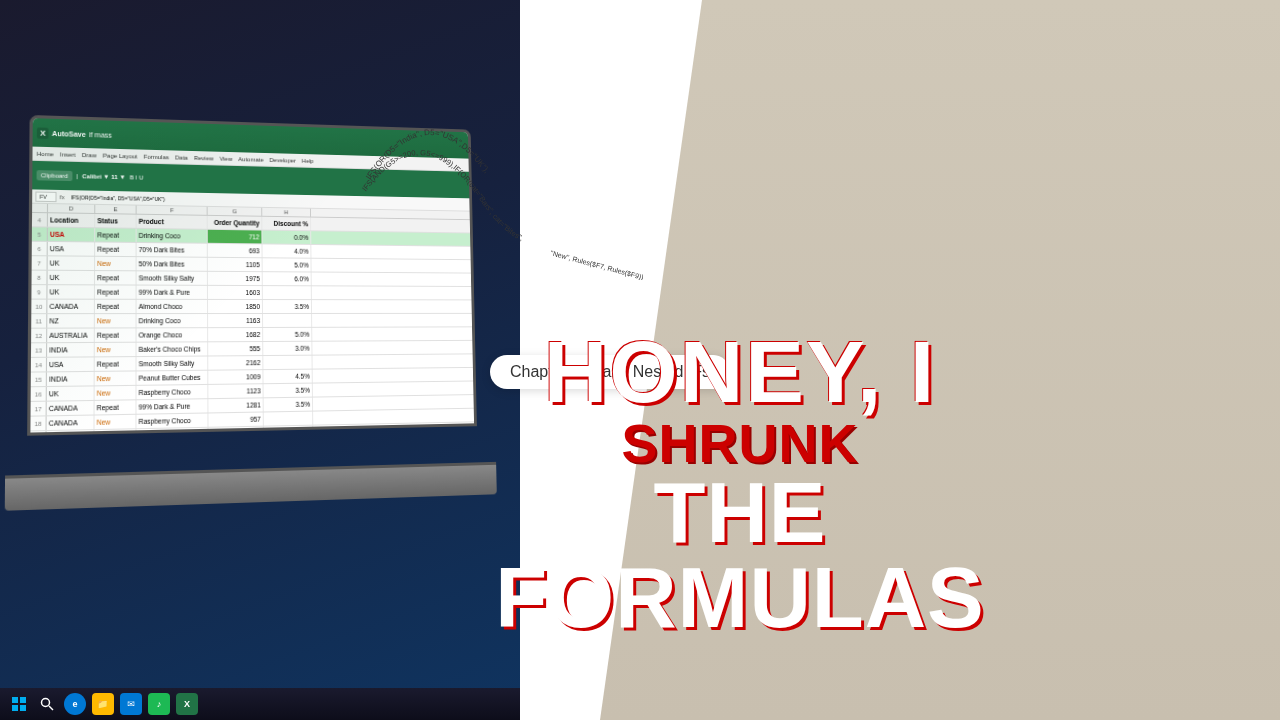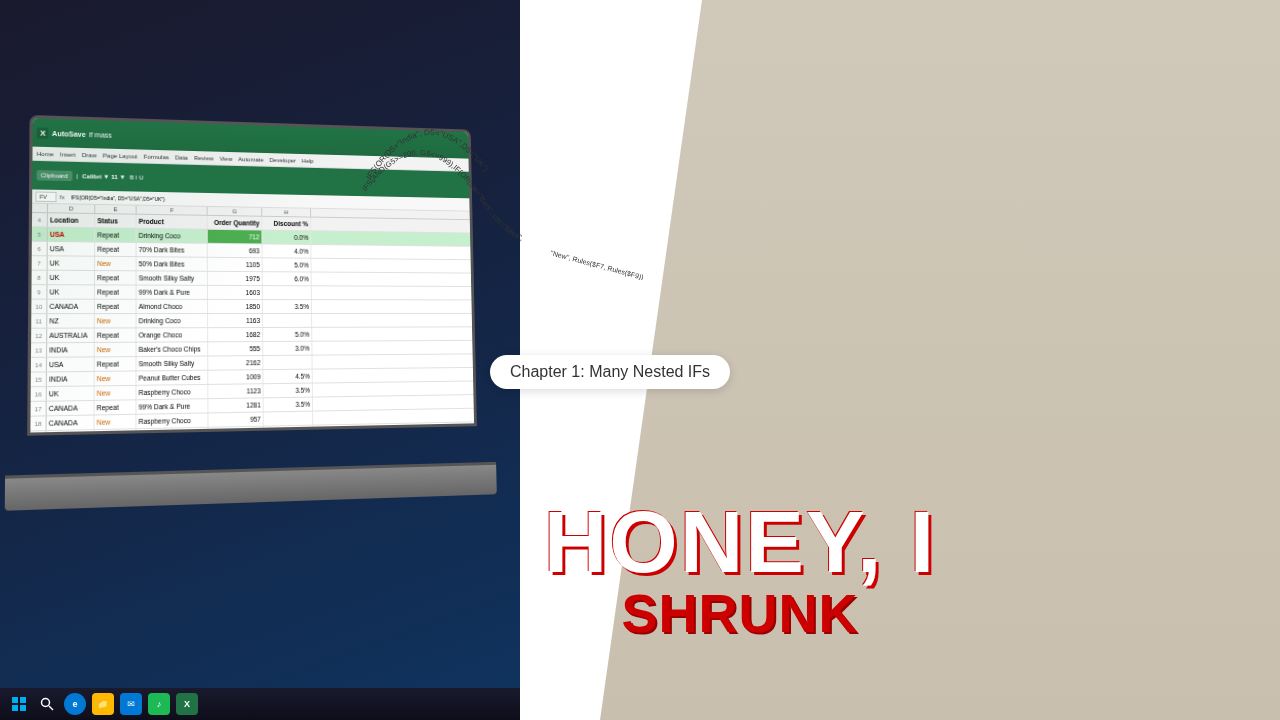--- a/index.html
+++ b/index.html
@@ -548,20 +548,21 @@
   </svg>
 </div>
 
 <div class="chapter-badge">
   <span class="chapter-text">Chapter 1: Many Nested IFs</span>
 </div>
 
 <div class="title-container">
   <div class="title-line1">HONEY, I</div>
   <div class="title-line2">SHRUNK</div>
+  <div class="title-line3">THE FORMULAS</div>
 </div>
 
 <div class="taskbar">
   <div class="taskbar-icon win">
     <svg width="14" height="14" viewBox="0 0 14 14">
       <rect x="0" y="0" width="6" height="6" fill="#00adef"></rect>
       <rect x="8" y="0" width="6" height="6" fill="#00adef"></rect>
       <rect x="0" y="8" width="6" height="6" fill="#00adef"></rect>
       <rect x="8" y="8" width="6" height="6" fill="#00adef"></rect>
     </svg>

